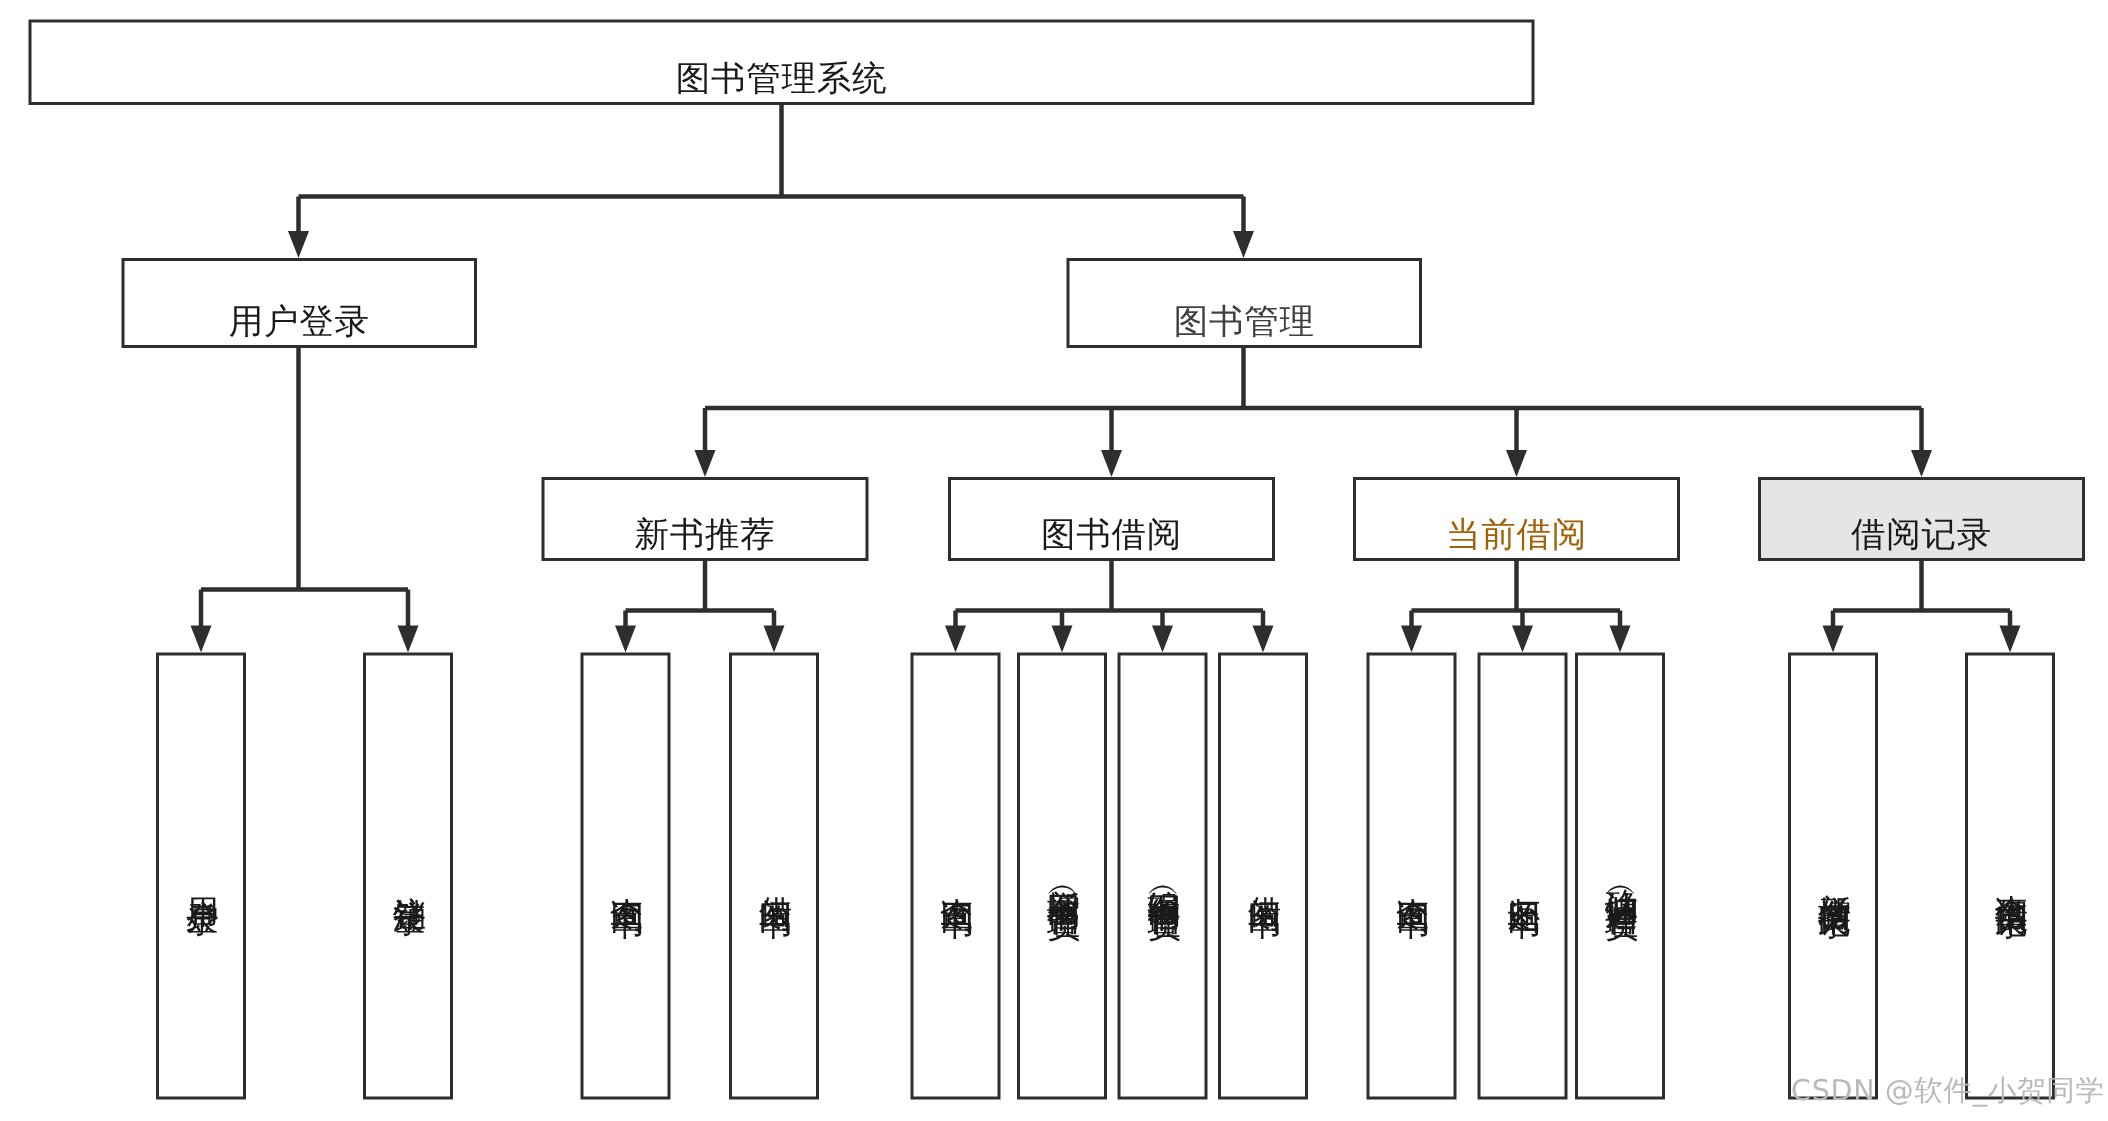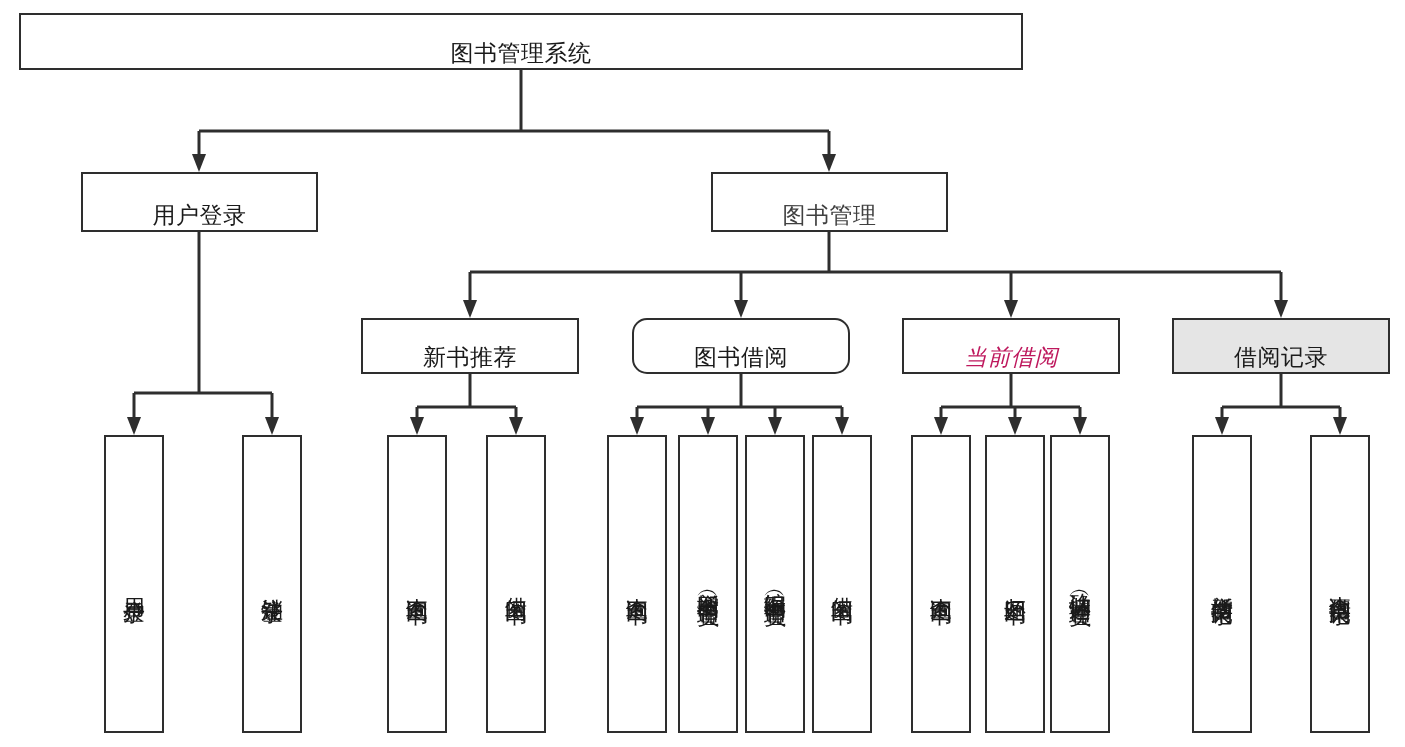--- a/index.html
+++ b/index.html
@@ -130,25 +130,25 @@
       </div>
       <div class="node horizontal" style="left: 81px; top: 172px; width: 237px; height: 60px; border-color: rgb(46, 46, 46); background: rgb(255, 255, 255);">
         <span class="node-label" style="color: rgb(26, 26, 26);">用户登录</span>
       </div>
       <div class="node horizontal" style="left: 711px; top: 172px; width: 237px; height: 60px; border-color: rgb(46, 46, 46); background: rgb(255, 255, 255);">
         <span class="node-label" style="color: #404040;">图书管理</span>
       </div>
       <div class="node horizontal" style="left: 361px; top: 318px; width: 218px; height: 56px; border-color: rgb(46, 46, 46); background: rgb(255, 255, 255);">
         <span class="node-label" style="color: rgb(26, 26, 26);">新书推荐</span>
       </div>
-      <div class="node horizontal" style="left: 632px; top: 318px; width: 218px; height: 56px; border-color: rgb(46, 46, 46); background: rgb(255, 255, 255); border-radius: 15px;">
+      <div class="node horizontal" style="left: 632px; top: 318px; width: 218px; height: 56px; border-color: rgb(46, 46, 46); background: rgb(255, 255, 255);">
         <span class="node-label" style="color: rgb(26, 26, 26);">图书借阅</span>
       </div>
       <div class="node horizontal" style="left: 902px; top: 318px; width: 218px; height: 56px; border-color: rgb(46, 46, 46); background: rgb(255, 255, 255);">
-        <span class="node-label" style="color: #be185d; font-style: italic;">当前借阅</span>
+        <span class="node-label" style="color: #a16207;">当前借阅</span>
       </div>
       <div class="node horizontal" style="left: 1172px; top: 318px; width: 218px; height: 56px; border-color: rgb(46, 46, 46); background: #e5e5e5;">
         <span class="node-label" style="color: rgb(26, 26, 26);">借阅记录</span>
       </div>
       <div class="node vertical" style="left: 104px; top: 435px; width: 60px; height: 298px; border-color: rgb(46, 46, 46); background: rgb(255, 255, 255);">
         <span class="node-label" style="color: rgb(26, 26, 26);">用户登录</span>
       </div>
       <div class="node vertical" style="left: 242px; top: 435px; width: 60px; height: 298px; border-color: rgb(46, 46, 46); background: rgb(255, 255, 255);">
         <span class="node-label" style="color: rgb(26, 26, 26);">注销登录</span>
       </div>
@@ -179,13 +179,14 @@
       <div class="node vertical" style="left: 1050px; top: 435px; width: 60px; height: 298px; border-color: rgb(46, 46, 46); background: rgb(255, 255, 255);">
         <span class="node-label" style="color: rgb(26, 26, 26);">确认归还（管理员）</span>
       </div>
       <div class="node vertical" style="left: 1192px; top: 435px; width: 60px; height: 298px; border-color: rgb(46, 46, 46); background: rgb(255, 255, 255);">
         <span class="node-label" style="color: rgb(26, 26, 26);">新增借阅记录</span>
       </div>
       <div class="node vertical" style="left: 1310px; top: 435px; width: 60px; height: 298px; border-color: rgb(46, 46, 46); background: rgb(255, 255, 255);">
         <span class="node-label" style="color: rgb(26, 26, 26);">查询借阅记录</span>
       </div>
     </div>
+  <div class="watermark" style="left: 1194px; top: 714px; color: rgb(185, 185, 185);">CSDN @软件_小贺同学</div>
 </div>
 
 </body></html>

